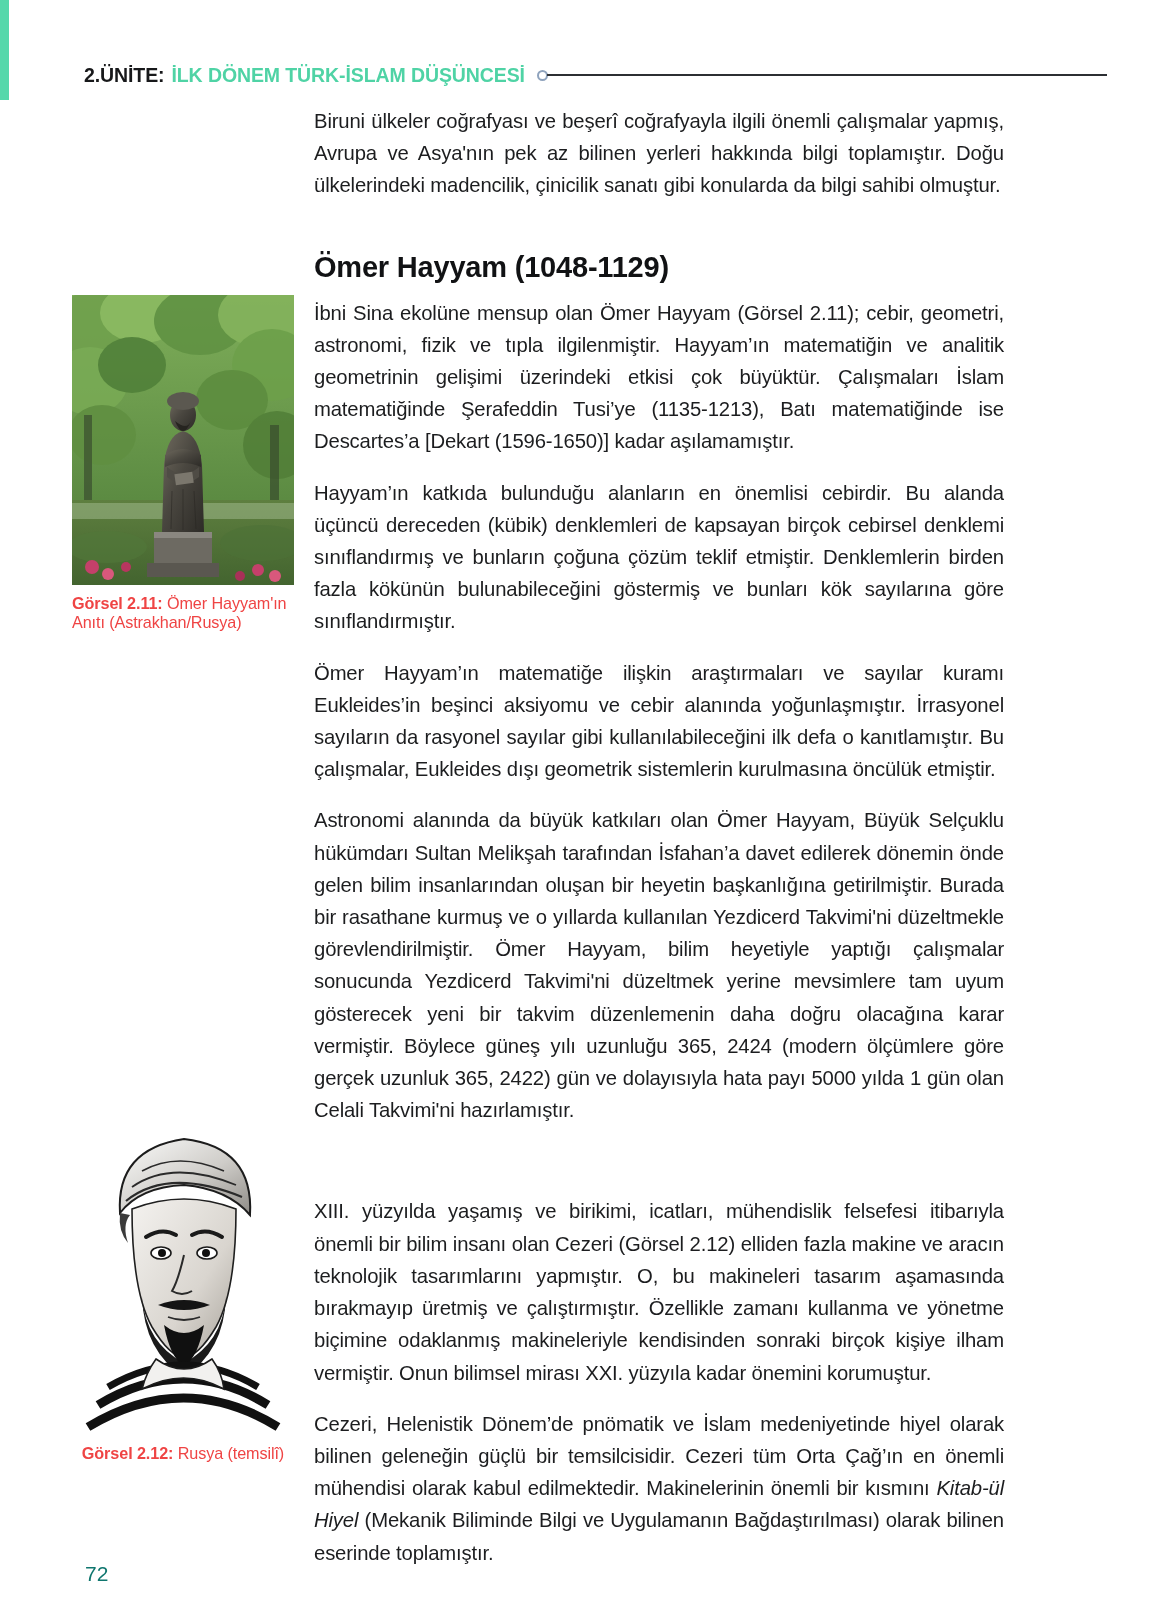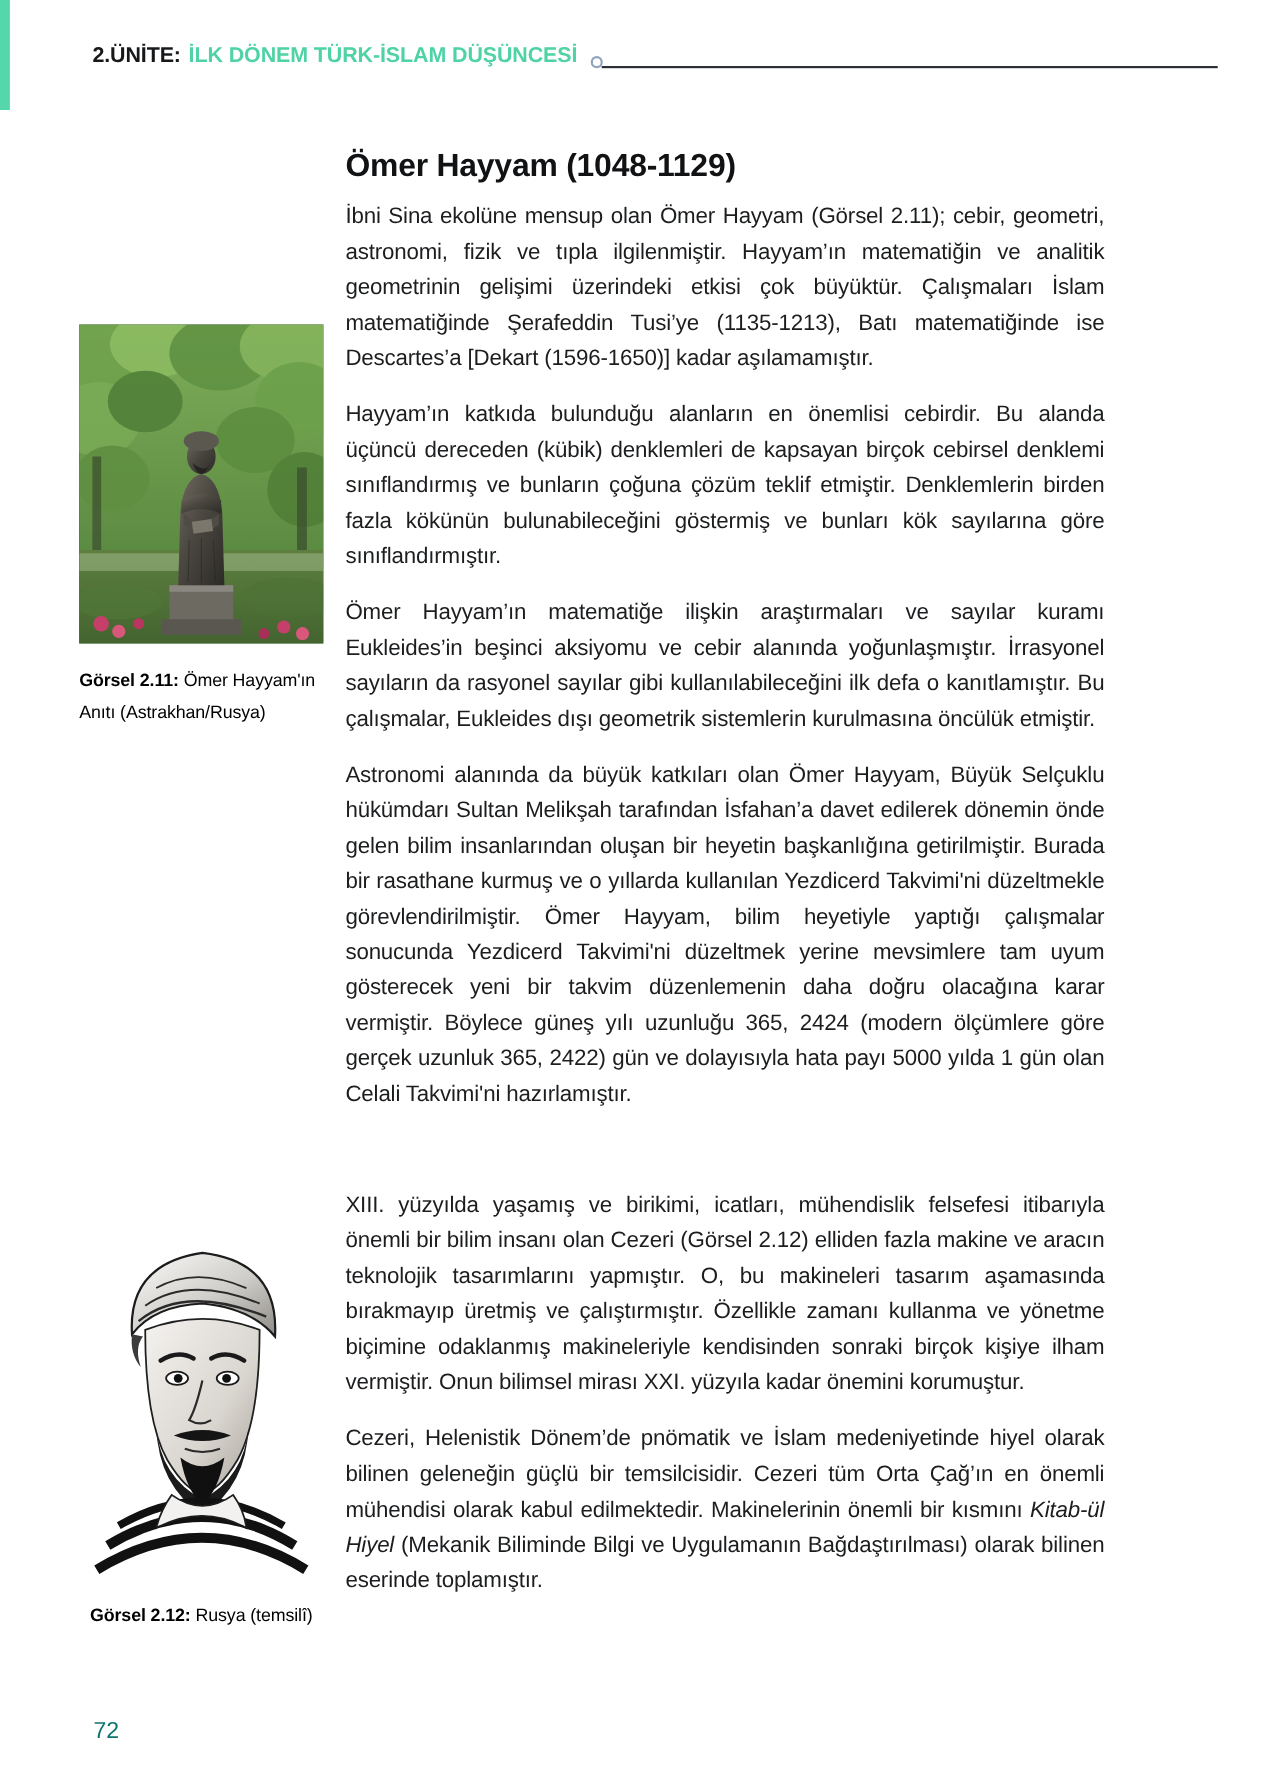--- a/index.html
+++ b/index.html
@@ -19,25 +19,25 @@
   .spine-top {
     position: absolute;
     left: 0; top: 0;
     width: 9px; height: 100px;
     background: #54d8ab;
   }
 
   
   .header {
     position: absolute;
-    left: 84px; top: 28px;
+    left: 84px; top: 58px;
     right: 45px;
     height: 34px;
     display: flex;
-    align-items: flex-end;
+    align-items: center;
   }
   .header-unit {
     font-size: 19.5px;
     font-weight: bold;
     color: #17181a;
     letter-spacing: -0.1px;
     white-space: nowrap;
   }
   .header-title {
     font-size: 19.5px;
@@ -99,23 +99,23 @@
   }
   .gap-before-heading { height: 30px; }
   .gap-cezeri { height: 50px; }
 
   em.italic { font-style: italic; }
 
   
   .figure { position: absolute; width: 222px; }
   .caption {
     font-size: 16.2px;
-    line-height: 29px;
-    color: #000000;
-    margin-top: 20px;
+    line-height: 19px;
+    color: #ef4444;
+    margin-top: 9px;
     letter-spacing: -0.1px;
   }
   .caption b { font-weight: bold; }
   .caption-cezeri { text-align: center; }
 
   
   .photo-statue {
     position: relative;
     width: 222px; height: 290px;
     overflow: hidden;
@@ -291,20 +291,21 @@
             <path d="M84 254 Q112 274 140 254 Q150 268 152 284 Q112 262 70 284 Q74 268 84 254 Z" fill="#f2f1ef" stroke="#1c1c1c" stroke-width="1.6"></path>
           </svg>
         </div>
         <div class="caption caption-cezeri"><b>Görsel 2.12:</b><span> Rusya (temsilî)</span></div>
       </div>
 
     </div>
 
     <div class="col-right">
 
+      <p class="body">Biruni ülkeler coğrafyası ve beşerî coğrafyayla ilgili önemli çalışmalar yapmış, Avrupa ve Asya'nın pek az bilinen yerleri hakkında bilgi toplamıştır. Doğu ülkelerindeki madencilik, çinicilik sanatı gibi konularda da bilgi sahibi olmuştur.</p>
 
       <div class="gap-before-heading"></div>
 
       <h2 class="section">Ömer Hayyam (1048-1129)</h2>
 
       <p class="body">İbni Sina ekolüne mensup olan Ömer Hayyam (Görsel 2.11); cebir, geometri, astronomi, fizik ve tıpla ilgilenmiştir. Hayyam’ın matematiğin ve analitik geometrinin gelişimi üzerindeki etkisi çok büyüktür. Çalışmaları İslam matematiğinde Şerafeddin Tusi’ye (1135-1213), Batı matematiğinde ise Descartes’a [Dekart (1596-1650)] kadar aşılamamıştır.</p>
       <p class="body">Hayyam’ın katkıda bulunduğu alanların en önemlisi cebirdir. Bu alanda üçüncü dereceden (kübik) denklemleri de kapsayan birçok cebirsel denklemi sınıflandırmış ve bunların çoğuna çözüm teklif etmiştir. Denklemlerin birden fazla kökünün bulunabileceğini göstermiş ve bunları kök sayılarına göre sınıflandırmıştır.</p>
       <p class="body">Ömer Hayyam’ın matematiğe ilişkin araştırmaları ve sayılar kuramı Eukleides’in beşinci aksiyomu ve cebir alanında yoğunlaşmıştır. İrrasyonel sayıların da rasyonel sayılar gibi kullanılabileceğini ilk defa o kanıtlamıştır. Bu çalışmalar, Eukleides dışı geometrik sistemlerin kurulmasına öncülük etmiştir.</p>
       <p class="body">Astronomi alanında da büyük katkıları olan Ömer Hayyam, Büyük Selçuklu hükümdarı Sultan Melikşah tarafından İsfahan’a davet edilerek dönemin önde gelen bilim insanlarından oluşan bir heyetin başkanlığına getirilmiştir. Burada bir rasathane kurmuş ve o yıllarda kullanılan Yezdicerd Takvimi'ni düzeltmekle görevlendirilmiştir. Ömer Hayyam, bilim heyetiyle yaptığı çalışmalar sonucunda Yezdicerd Takvimi'ni düzeltmek yerine mevsimlere tam uyum gösterecek yeni bir takvim düzenlemenin daha doğru olacağına karar vermiştir. Böylece güneş yılı uzunluğu 365, 2424 (modern ölçümlere göre gerçek uzunluk 365, 2422) gün ve dolayısıyla hata payı 5000 yılda 1 gün olan Celali Takvimi'ni hazırlamıştır.</p>
 

